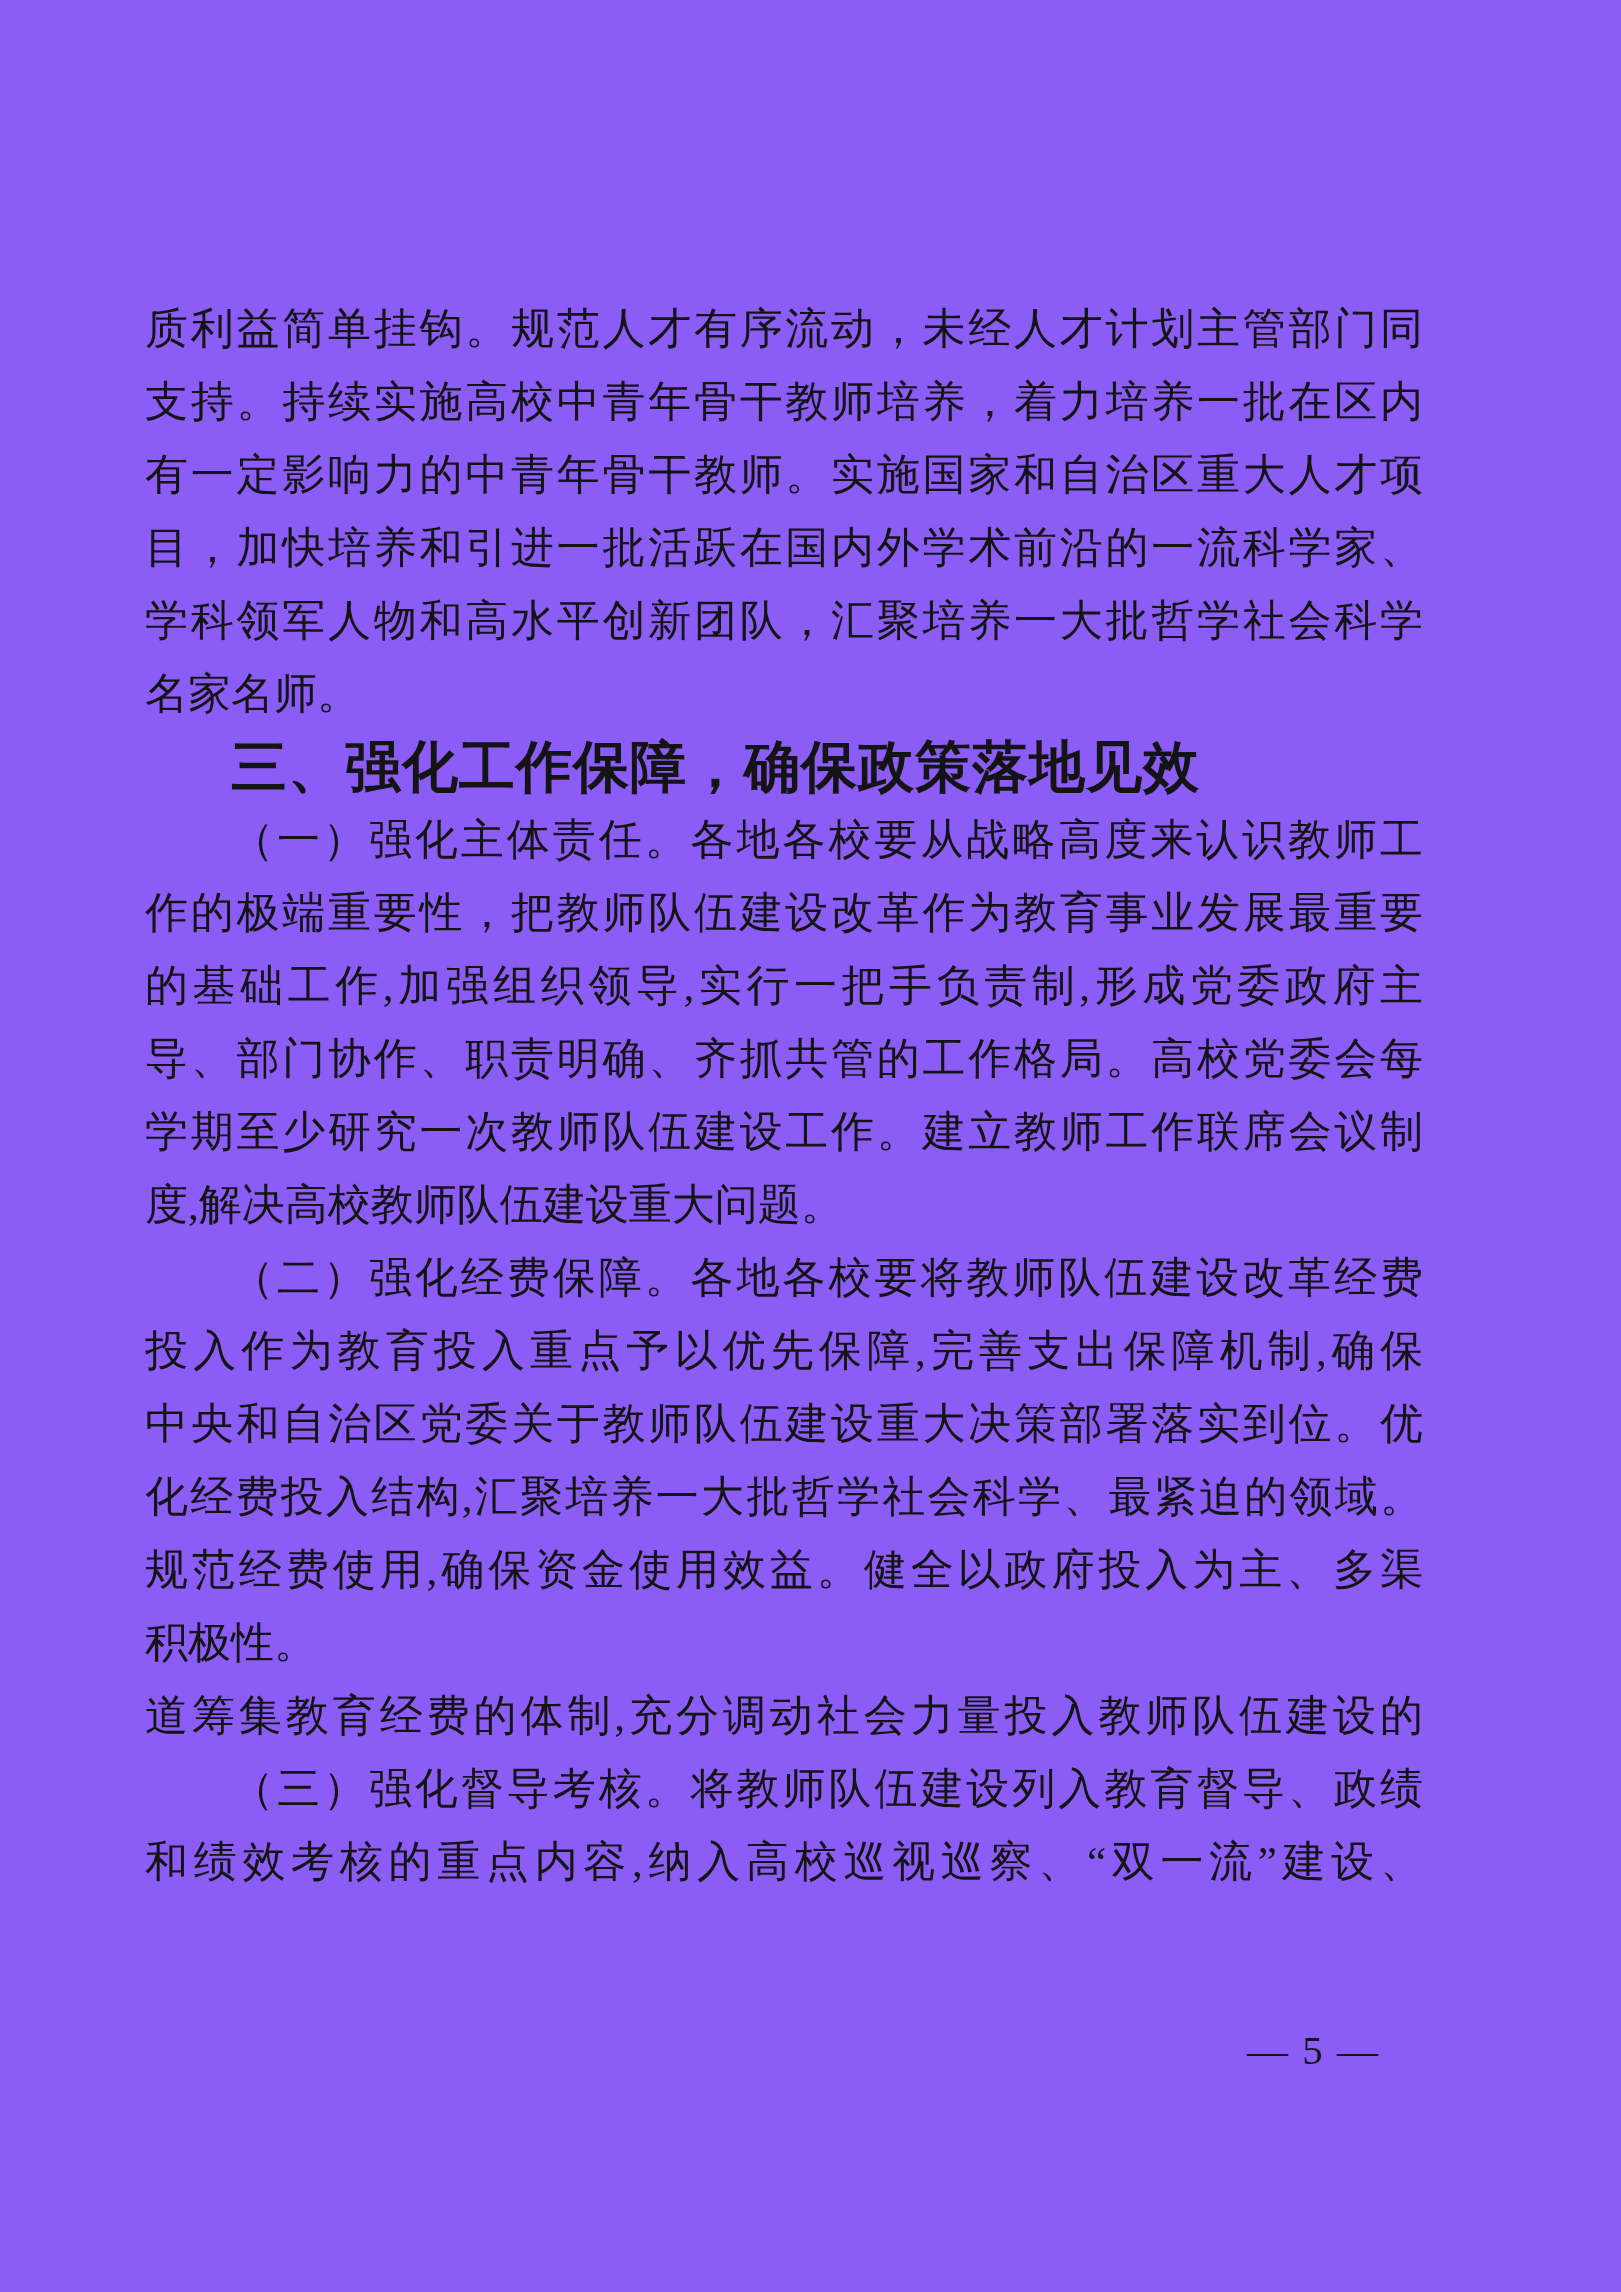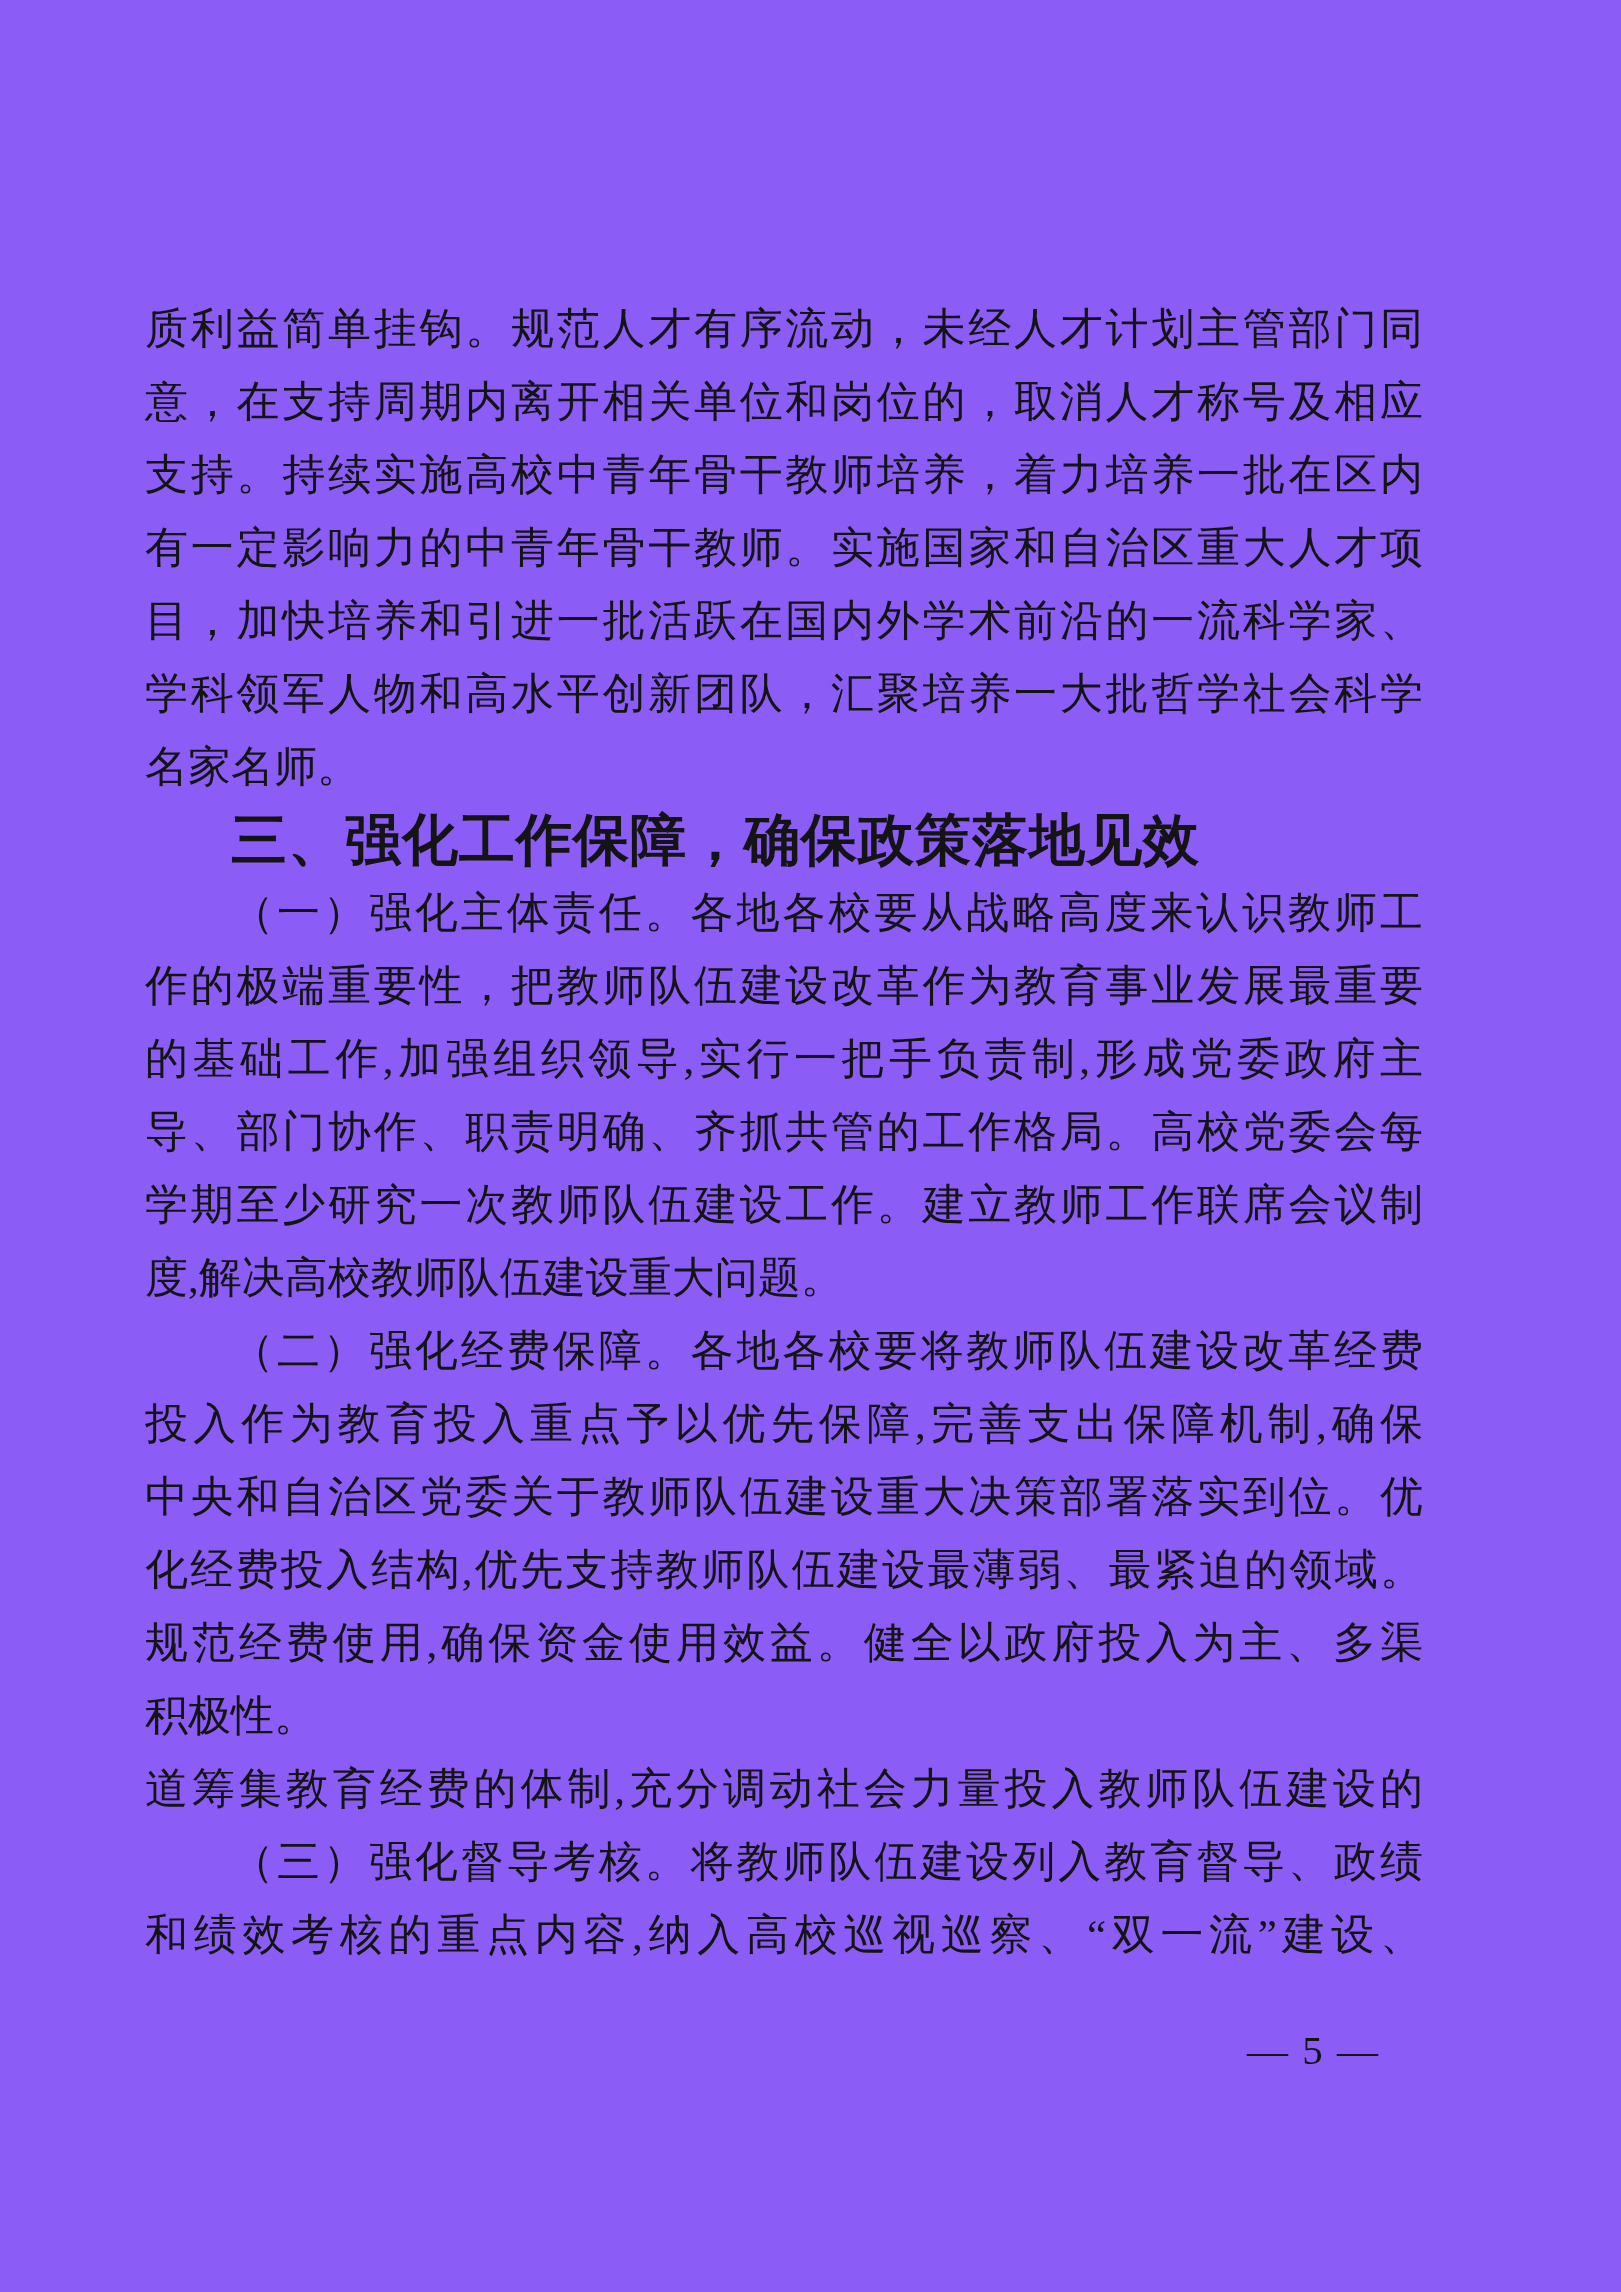--- a/index.html
+++ b/index.html
@@ -49,40 +49,39 @@
     color: #141414;
   }
 </style>
 </head>
 <body>
 
 <div class="page">
   <div class="text-block">
 
     <div class="line fill">质利益简单挂钩。规范人才有序流动，未经人才计划主管部门同</div>
-    <div class="line fill">意，在支持周期内离开相关单位和岗位的，取消人才称号及相应</div>
     <div class="line fill">支持。持续实施高校中青年骨干教师培养，着力培养一批在区内</div>
     <div class="line fill">有一定影响力的中青年骨干教师。实施国家和自治区重大人才项</div>
     <div class="line fill">目，加快培养和引进一批活跃在国内外学术前沿的一流科学家、</div>
     <div class="line fill">学科领军人物和高水平创新团队，汇聚培养一大批哲学社会科学</div>
     <div class="line">名家名师。</div>
 
     <div class="line heading indent">三、强化工作保障，确保政策落地见效</div>
 
     <div class="line fill indent"><span class="lead">（一）强化主体责任。</span><span>各地各校要从战略高度来认识教师工</span></div>
     <div class="line fill">作的极端重要性，把教师队伍建设改革作为教育事业发展最重要</div>
     <div class="line fill">的基础工作,加强组织领导,实行一把手负责制,形成党委政府主</div>
     <div class="line fill">导、部门协作、职责明确、齐抓共管的工作格局。高校党委会每</div>
     <div class="line fill">学期至少研究一次教师队伍建设工作。建立教师工作联席会议制</div>
     <div class="line">度,解决高校教师队伍建设重大问题。</div>
 
     <div class="line fill indent"><span class="lead">（二）强化经费保障。</span><span>各地各校要将教师队伍建设改革经费</span></div>
     <div class="line fill">投入作为教育投入重点予以优先保障,完善支出保障机制,确保</div>
     <div class="line fill">中央和自治区党委关于教师队伍建设重大决策部署落实到位。优</div>
-    <div class="line fill">化经费投入结构,优先支持教师队伍建设最薄弱、最紧迫的领域。</div>
+    <div class="line fill">化经费投入结构,汇聚培养一大批哲学社会科学、最紧迫的领域。</div>
     <div class="line fill">规范经费使用,确保资金使用效益。健全以政府投入为主、多渠</div>
     <div class="line">积极性。</div>
     <div class="line fill">道筹集教育经费的体制,充分调动社会力量投入教师队伍建设的</div>
 
     <div class="line fill indent"><span class="lead">（三）强化督导考核。</span><span>将教师队伍建设列入教育督导、政绩</span></div>
     <div class="line fill">和绩效考核的重点内容,纳入高校巡视巡察、“双一流”建设、</div>
 
   </div>
 
   <div class="page-num">— 5 —</div>

